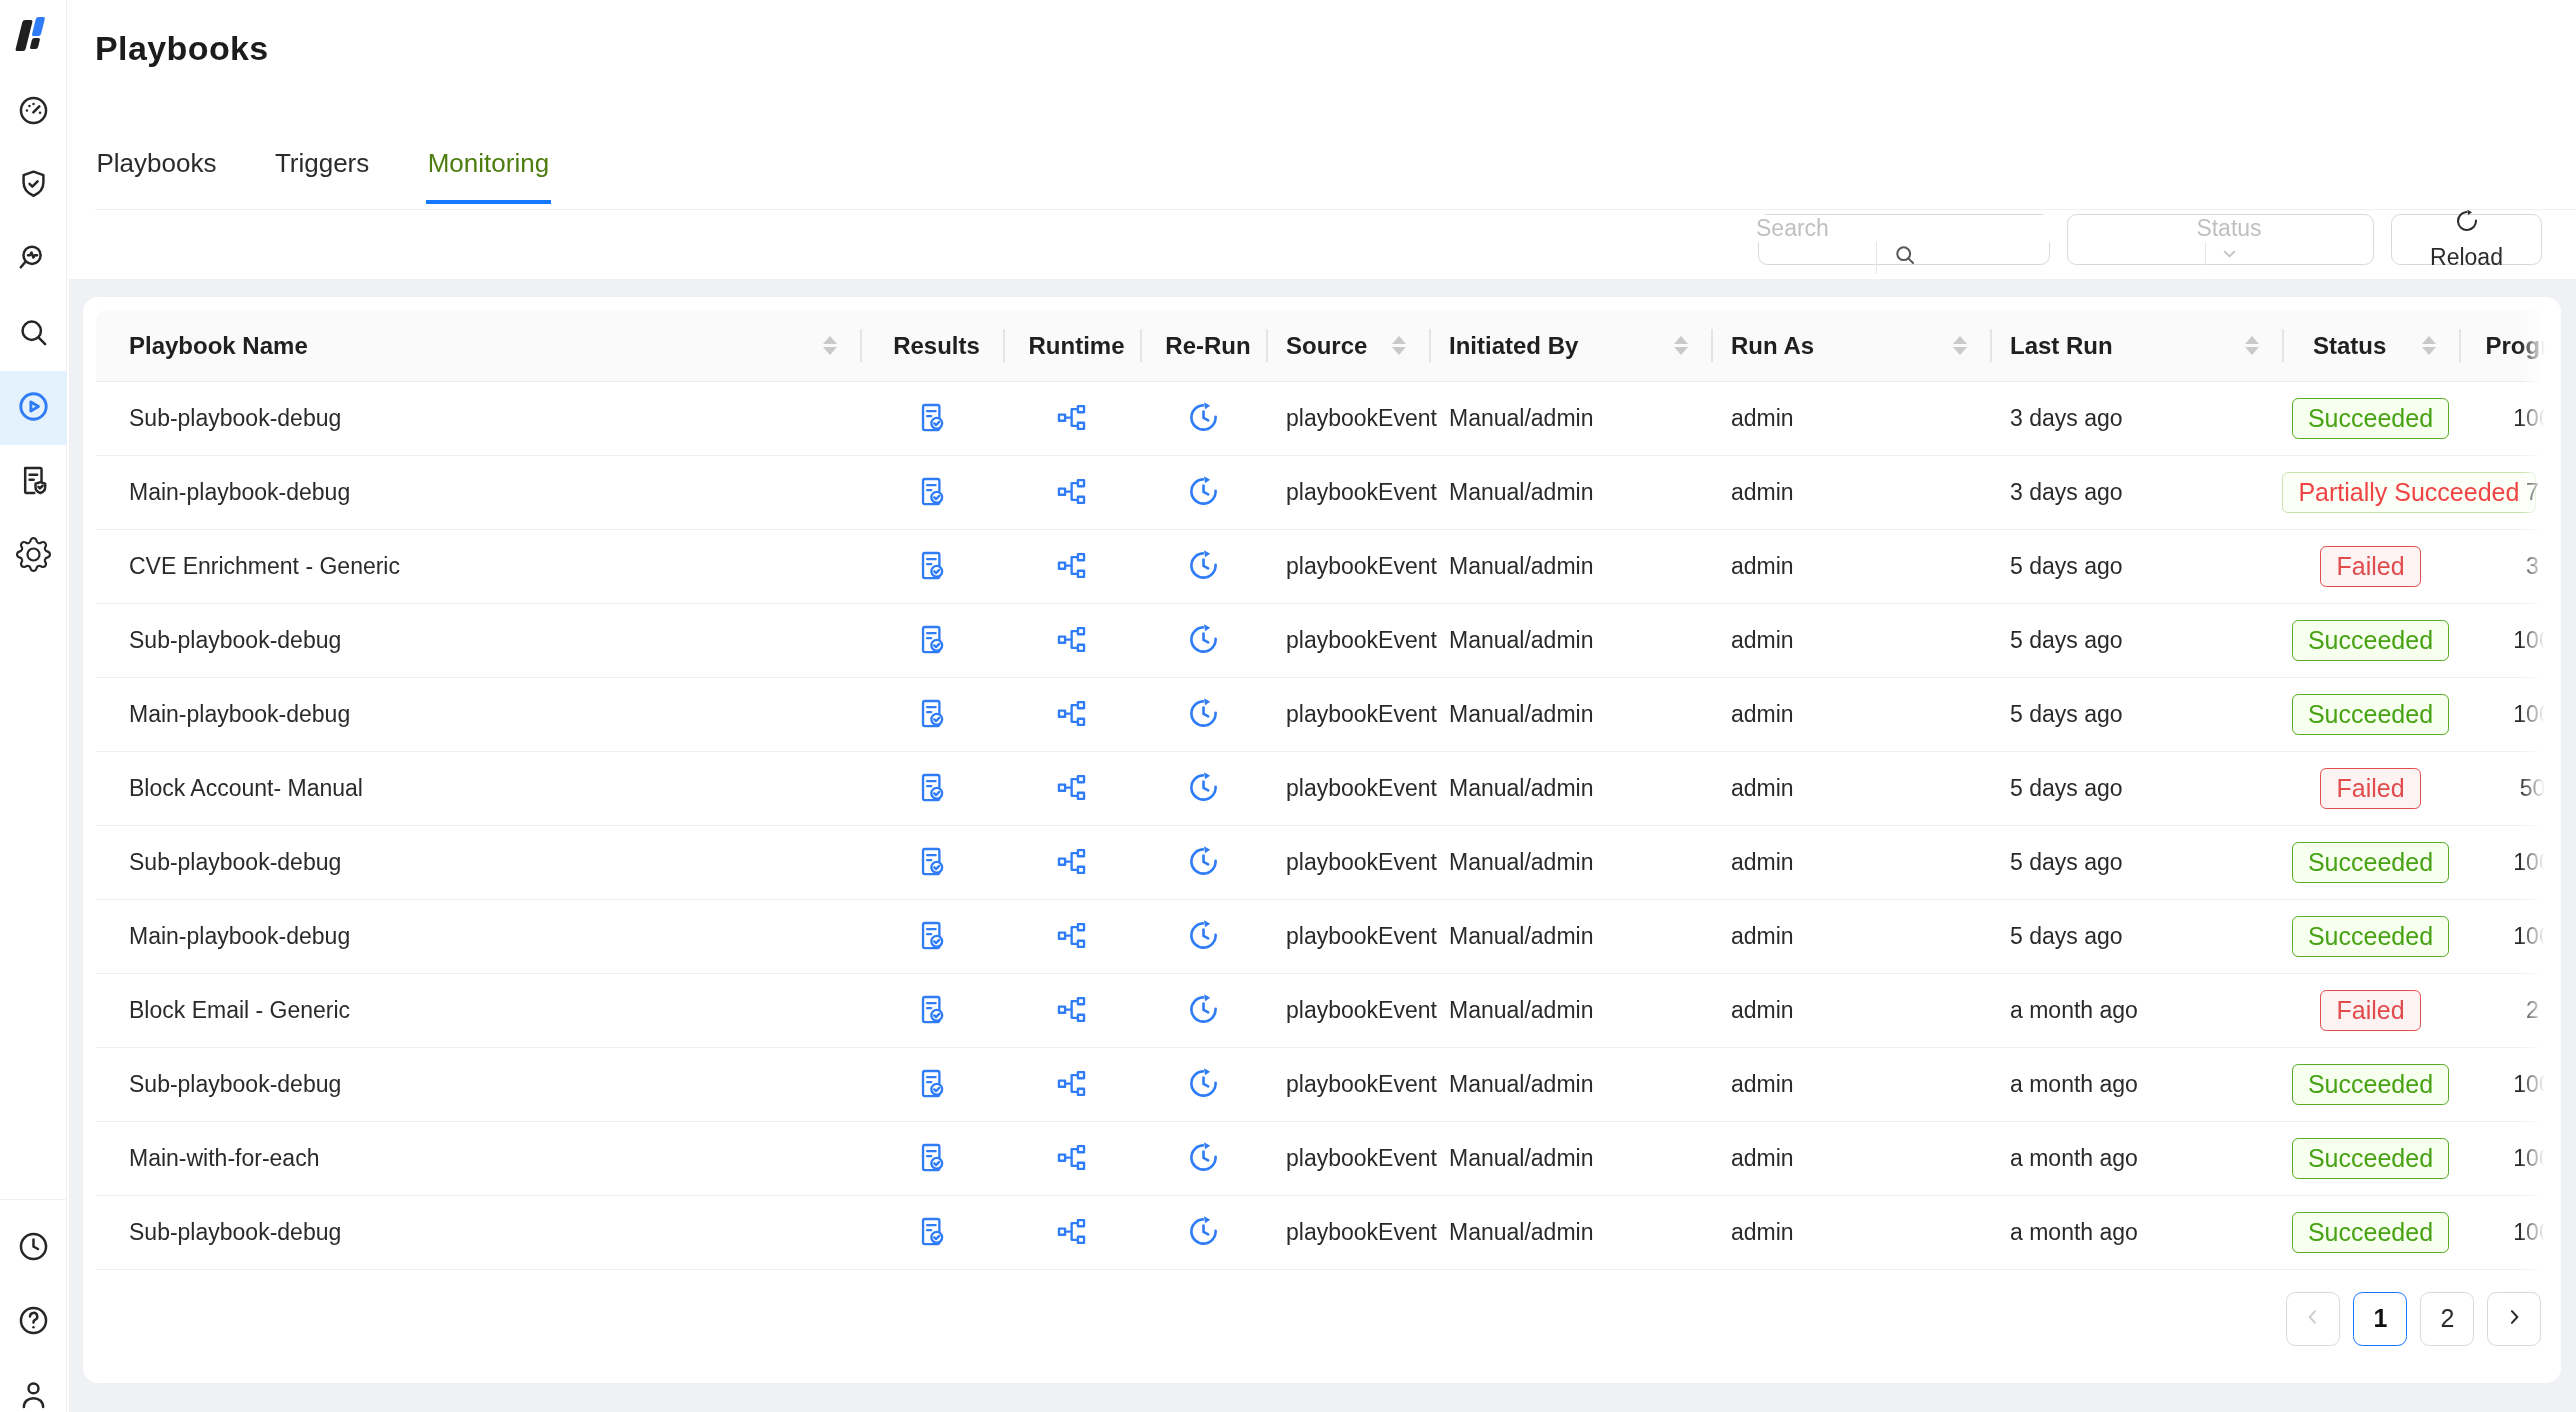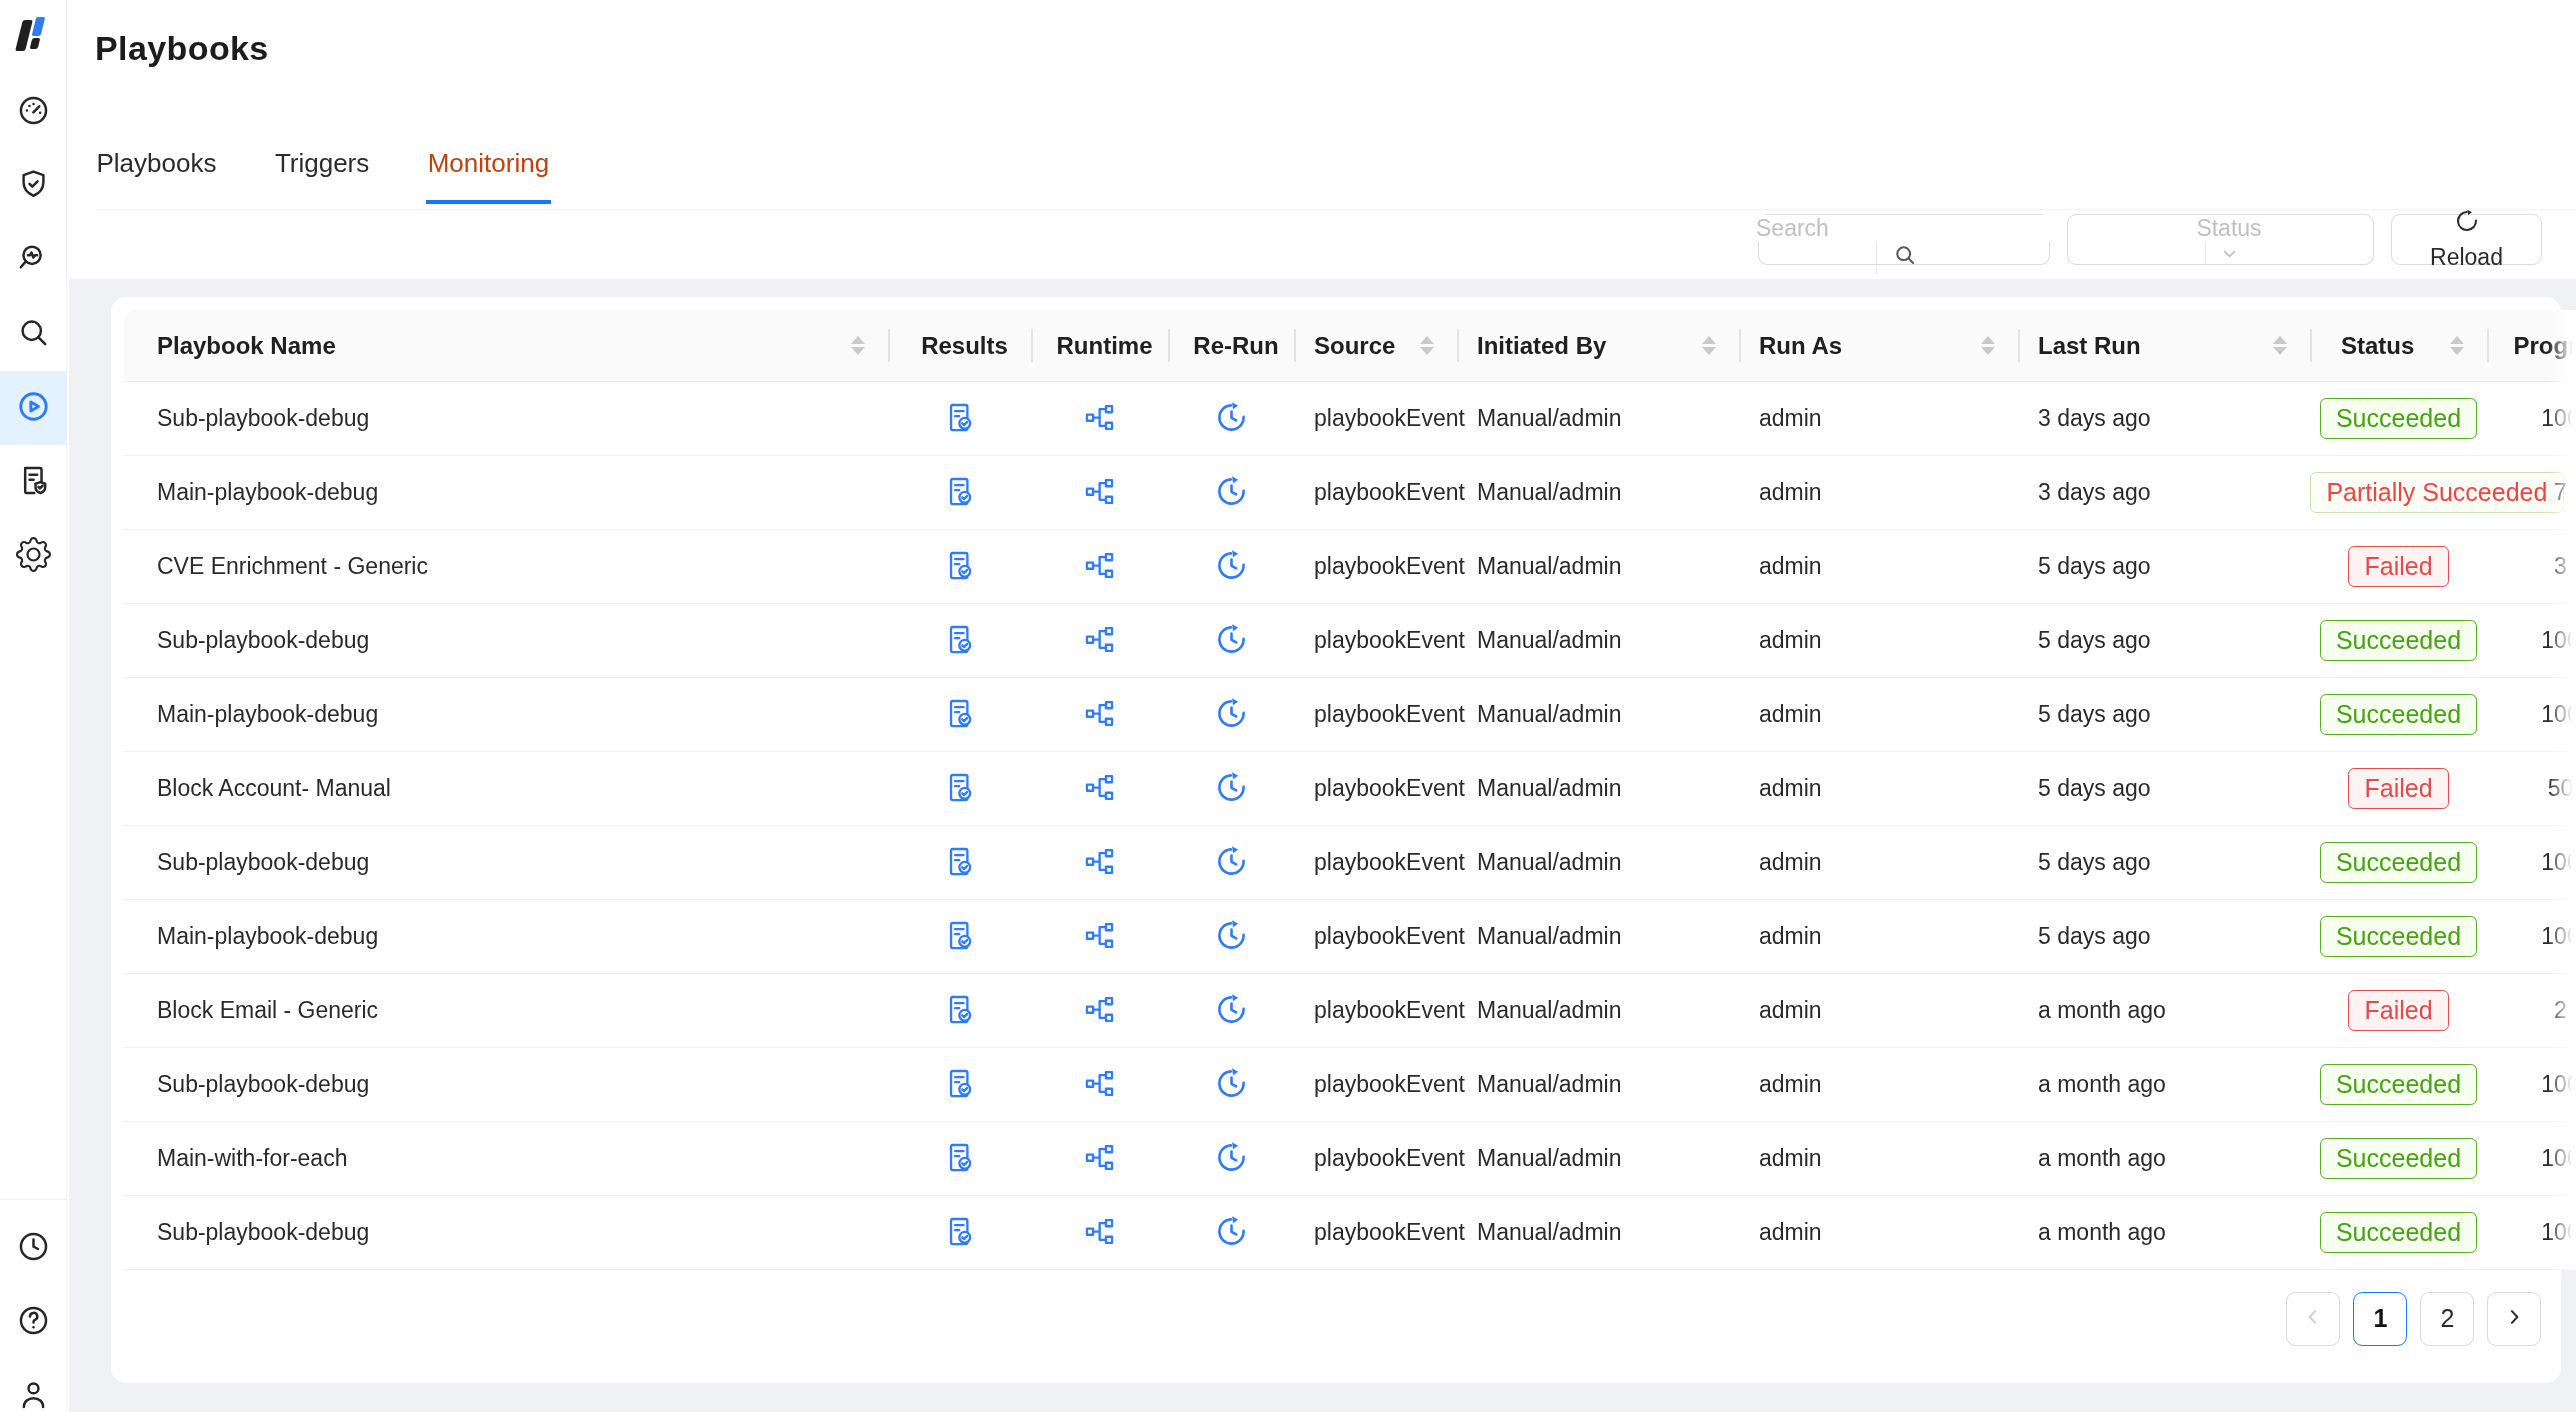--- a/index.html
+++ b/index.html
@@ -22,21 +22,21 @@
   .nav-item svg { width:35px; height:35px; }
   .side-divider { position:absolute; top:1199px; left:0; width:100%; border-top:1.5px solid #f0f0f0; }
 
   
   .main { margin-left:69px; height:1412px; display:flex; flex-direction:column; }
   .top { background:#fff; height:279px; position:relative; padding-left:26px; }
   .page-title { font-size:34px; font-weight:700; color:#1c1c1e; padding-top:29px; letter-spacing:0.4px; }
   .tabs { position:absolute; left:26px; right:0; top:128px; height:82px; border-bottom:1.5px solid #f0f0f0; }
   .tab { display:inline-block; margin-right:52px; font-size:26px; color:#2b2b2b; padding:20px 1.5px 23px;
          cursor:pointer; position:relative; }
-  .tab.active { color:#c2410c; }
+  .tab.active { color:#4d7c0f; }
   .tab.active::after { content:""; position:absolute; left:0; right:0; bottom:-1.5px; height:3.9px; background:#1677ff; }
 
   .toolbar { position:absolute; top:214px; right:34px; display:flex; gap:17px; align-items:center; }
   .tb-box { height:51px; border:1.5px solid #d9d9d9; border-radius:9.3px; background:#fff;
             display:flex; align-items:center; font-size:23px;flex-direction:column; }
   .search-box { width:292px; }
   .search-box input { border:0; outline:0; flex:1; min-width:0; font-size:23px; padding:0 15.4px;
                       font-family:"Liberation Sans",sans-serif; color:#262626; }
   .search-box input::placeholder { color:#c0c0c0; }
   .search-suffix { width:56px; height:32px; border-left:1.5px solid #e7e7e7; display:flex; align-items:center;
@@ -46,21 +46,21 @@
   .sel-suffix { width:49px; height:32px; border-left:1.5px solid #e7e7e7; display:flex; align-items:center;
                 justify-content:center; color:#c4c4c4; }
   .date-box { width:460px; padding:0 15.4px; color:#2b2b2b; cursor:pointer; }
   .date-box .d { white-space:nowrap; }
   .date-box .arr { color:#b5b5b5; margin:0 10.8px; display:flex; }
   .date-box .cal { margin-left:auto; color:#ababab; display:flex; }
   .reload-btn { width:151px; justify-content:center; gap:4px; color:#2b2b2b; cursor:pointer; }
 
   
   .content { background:#eff1f4; flex:1; padding:18px 15.4px 0 14px; }
-  .card { background:#fff; border-radius:15px; height:1086px; padding:13px; position:relative;margin-left:28px; }
+  .card { background:#fff; border-radius:15px; height:1086px; padding:13px; position:relative; }
   .table-wrap { overflow:hidden; position:relative; width:2453px; }
   .table-wrap::after { content:""; position:absolute; top:0; right:0; bottom:0; width:29px;
                        background:linear-gradient(to right, rgba(255,255,255,0), #ffffff 85%); pointer-events:none; }
   table { border-collapse:separate; border-spacing:0; table-layout:fixed; width:2509px; }
   col.c1{width:764px} col.c2{width:143px} col.c3{width:137px} col.c4{width:126px} col.c5{width:163px}
   col.c6{width:282px} col.c7{width:279px} col.c8{width:292px} col.c9{width:177px} col.c10{width:147px}
   thead th { background:#fafafa; height:72px; font-size:24px; font-weight:700; color:#202020;
              text-align:left; padding-left:20px; position:relative; border-bottom:1.5px solid #ececec; cursor:pointer; }
   thead th.first { padding-left:33px; border-top-left-radius:10.8px; }
   thead th.center { text-align:center; padding-left:10px; }

